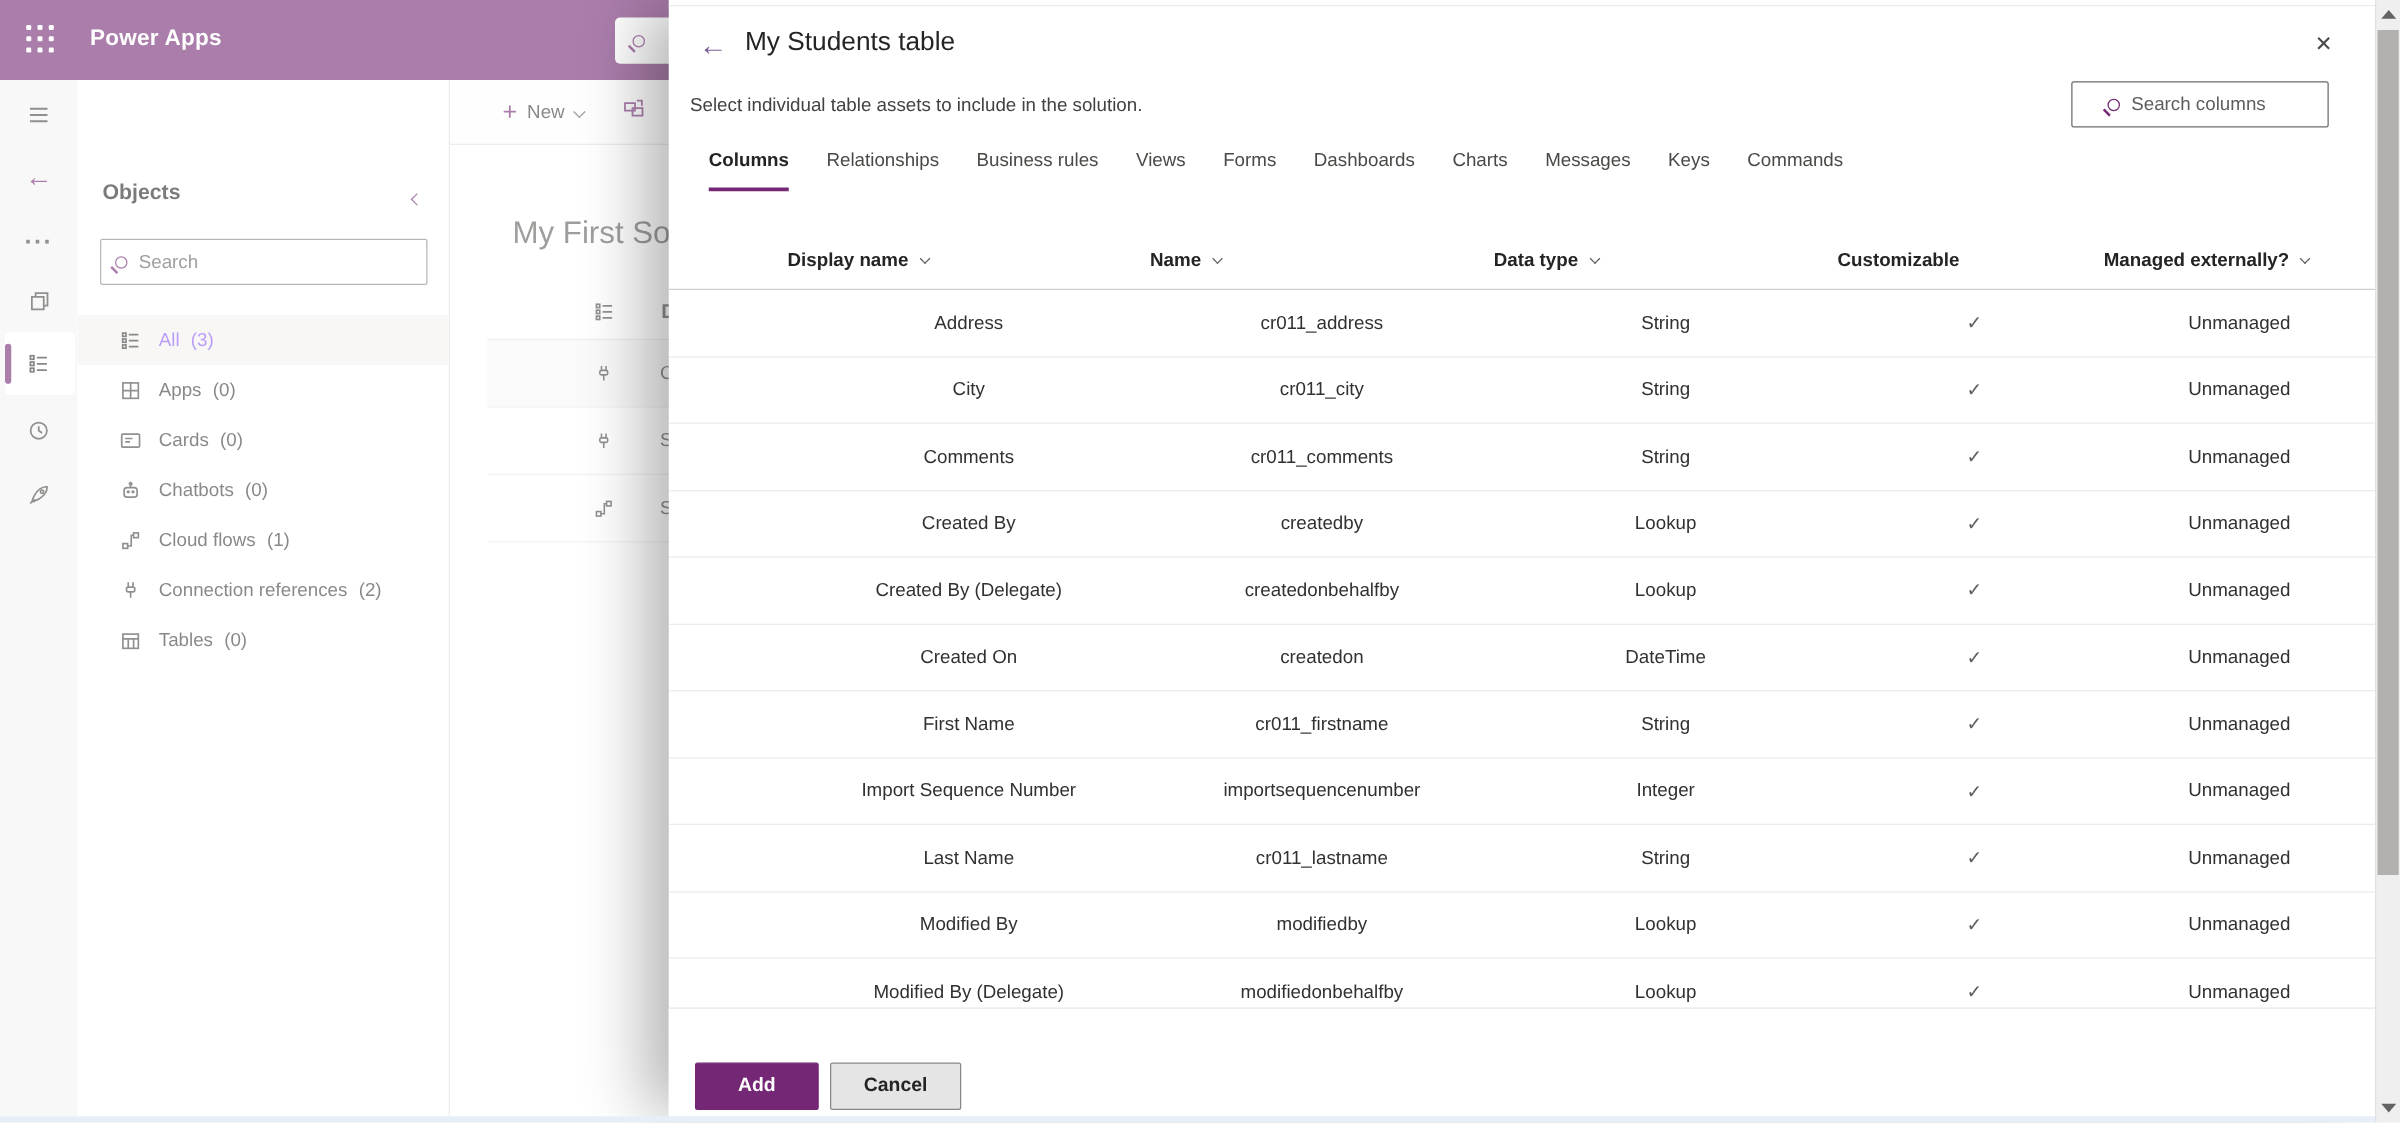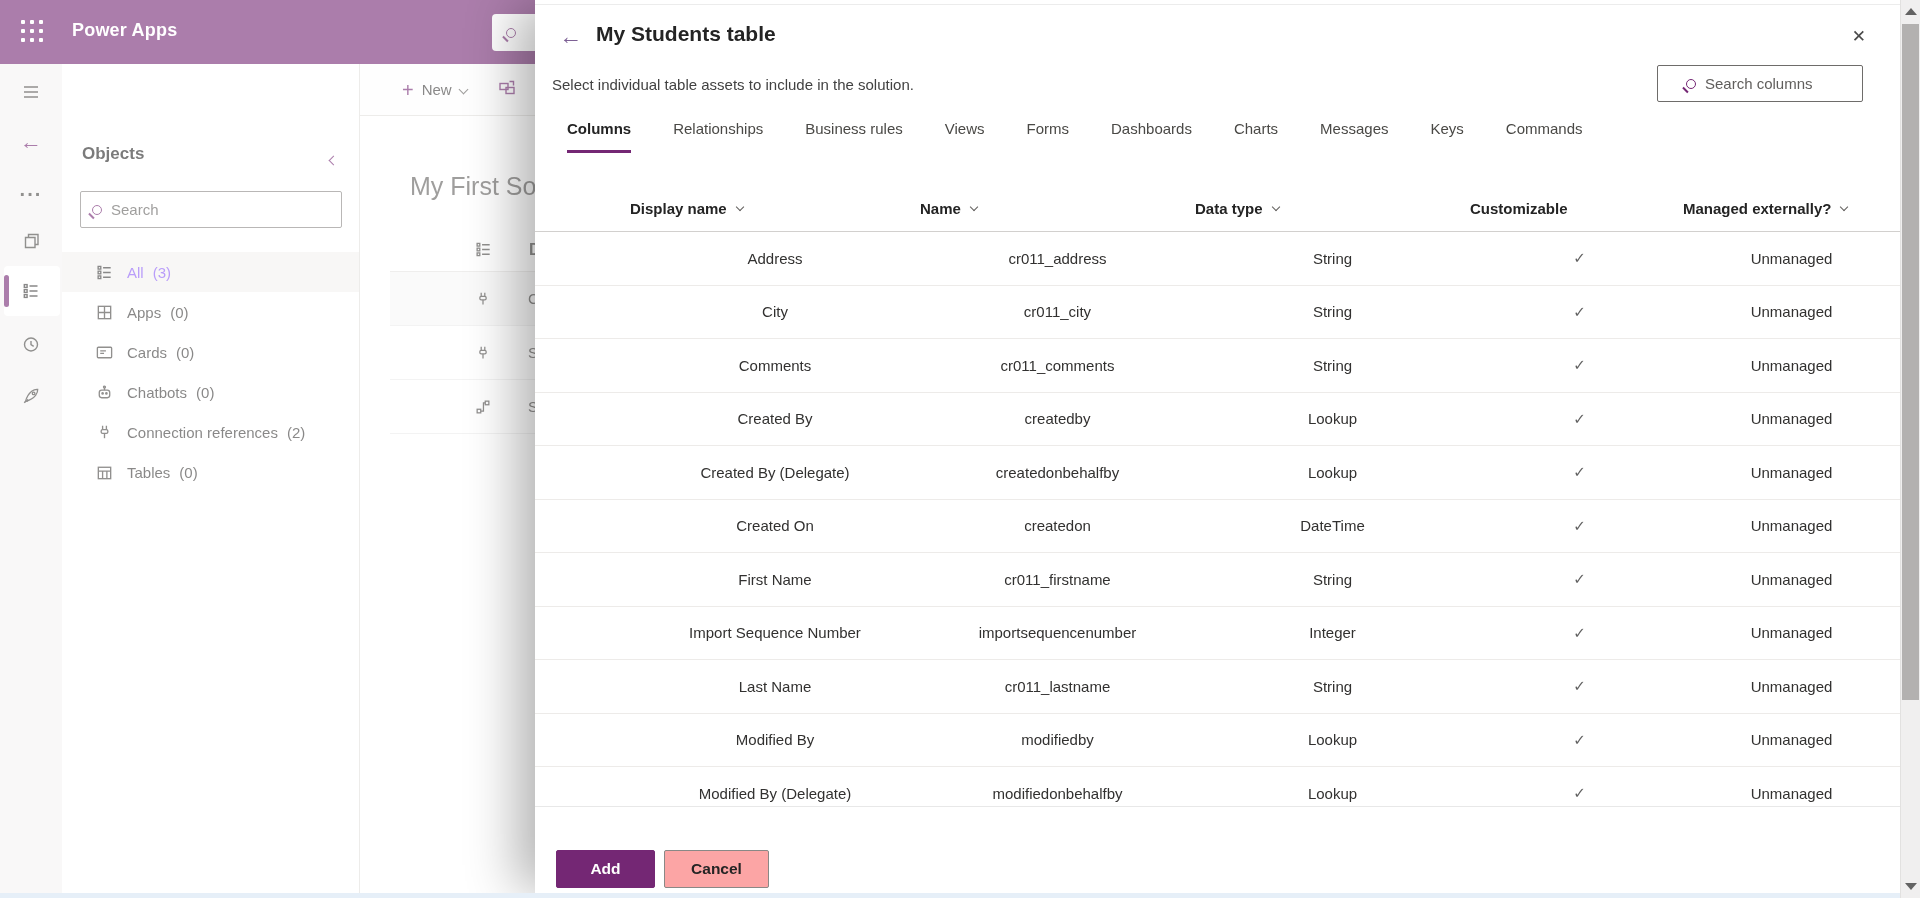--- a/index.html
+++ b/index.html
@@ -55,43 +55,43 @@
   .bg-row.first { background:#f7f7f7; }
 
   #dim { position:absolute; inset:0; background:rgba(255,255,255,0.4); z-index:5; }
 
   
   #modal { position:absolute; left:535px; top:0; width:1365px; height:893px; background:#fff; z-index:10;
            box-shadow:-22px 0 48px -4px rgba(0,0,0,0.30); }
   #m-topline { position:absolute; left:0; top:4px; width:100%; height:1px; background:#ececec; }
   #m-back { position:absolute; left:24px; top:23px; font-size:23px; color:#7d6095; cursor:pointer; }
   #m-back::before { content:"\2190"; }
-  #m-title { position:absolute; left:61px; top:22px; font-size:21px; font-weight:700; color:#242424; }
+  #m-title { position:absolute; left:61px; top:22px; font-size:21px; font-weight:400; color:#242424; }
   #m-close { position:absolute; right:34px; top:26px; cursor:pointer; }
   #m-subtitle { position:absolute; left:17px; top:76px; font-size:15px; color:#424242; }
   #m-search { position:absolute; left:1122px; top:65px; width:206px; height:37px; border:1px solid #6e6c6a;
               border-radius:2px; display:flex; align-items:center; padding-left:28px; background:#fff; }
-  #m-tabs { position:absolute; left:32px; top:120px; display:flex; gap:42px; }
+  #m-tabs { position:absolute; left:32px; top:120px; display:flex; gap:30px; }
   .tab { font-size:15px; color:#4a4946; padding-bottom:13px; cursor:pointer; white-space:nowrap; }
   .tab.selected { font-weight:700; color:#242424; border-bottom:3px solid #742774; }
 
   .t-grid { display:grid; grid-template-columns:290px 275px 275px 213px 1fr; padding-left:95px; align-items:center; }
   #t-head { position:absolute; left:0; top:185px; width:100%; height:47px; border-bottom:1px solid #d2d0ce;
             font-size:15px; font-weight:700; color:#242424; }
   .hcell { display:flex; align-items:center; gap:10px; }
   .hcell .chev { width:6px; height:6px; margin-top:-3px; }
   #t-body { position:absolute; left:0; top:232px; width:100%; height:574px; overflow:hidden; }
   .t-row { height:53.5px; border-bottom:1px solid #edebe9; font-size:15px; color:#323130; cursor:pointer;text-align:center; }
   .cell.check { color:#616161; font-size:15px; padding-left:6px; }
 
   #m-footer { position:absolute; left:0; bottom:0; width:100%; height:87px; background:#fff;
               border-top:1px solid #e8e8e8; display:flex; align-items:center; padding-left:21px; gap:9px; }
   .btn { height:38px; border-radius:2px; font-size:15.5px; font-weight:700; font-family:inherit; cursor:pointer;margin-top:38px; }
   #btn-add { width:99px; background:#742774; color:#fff; border:1px solid #742774; }
-  #btn-cancel { width:105px; background:#fca5a5; color:#242424; border:1px solid #8a8886; }
+  #btn-cancel { width:105px; background:#e5e5e5; color:#242424; border:1px solid #8a8886; }
 
   
   #v-scroll { position:absolute; right:0; top:0; width:20px; height:898px; background:#f0efef;
               border-left:1px solid #e2e1e0; z-index:20; }
   #v-up { position:absolute; top:8px; left:4px; width:0; height:0; border-left:6px solid transparent;
           border-right:6px solid transparent; border-bottom:7px solid #636363; }
   #v-down { position:absolute; bottom:8px; left:4px; width:0; height:0; border-left:6px solid transparent;
           border-right:6px solid transparent; border-top:7px solid #636363; }
   #v-thumb { position:absolute; top:24px; left:1px; width:17px; height:676px; background:#b3b1b0; }
   #h-scroll { position:absolute; left:0; bottom:0; height:5px; width:1900px; background:#e6eff8; z-index:20; }
@@ -193,20 +193,29 @@
     <div class="sb-item">
       <svg width="19" height="19" viewBox="0 0 20 20" fill="none" stroke="#484644" stroke-width="1.4">
         <rect x="4.5" y="7.5" width="11" height="8" rx="2.5"></rect>
           <path d="M10 7.5V5.2"></path>
           <circle cx="10" cy="4.2" r="1"></circle>
         <circle cx="8" cy="11" r="0.7" fill="#484644"></circle>
           <circle cx="12" cy="11" r="0.7" fill="#484644"></circle>
         </svg>
       <span>Chatbots</span>
         <span class="cnt">(0)</span>
+    </div>
+    <div class="sb-item">
+      <svg width="19" height="19" viewBox="0 0 20 20" fill="none" stroke="#484644" stroke-width="1.4">
+        <rect x="3.5" y="12.5" width="4" height="4"></rect>
+          <rect x="12.5" y="3.5" width="4" height="4"></rect>
+          <path d="M7.5 14.5h3v-9h2"></path>
+        </svg>
+      <span>Cloud flows</span>
+        <span class="cnt">(1)</span>
     </div>
     <div class="sb-item">
       <svg width="19" height="19" viewBox="0 0 20 20" fill="none" stroke="#484644" stroke-width="1.4">
         <path d="M8 3v4M12 3v4"></path>
           <rect x="6.5" y="7" width="7" height="4" rx="1.5"></rect>
           <path d="M10 11v5"></path>
         </svg>
       <span>Connection references</span>
         <span class="cnt">(2)</span>
     </div>

